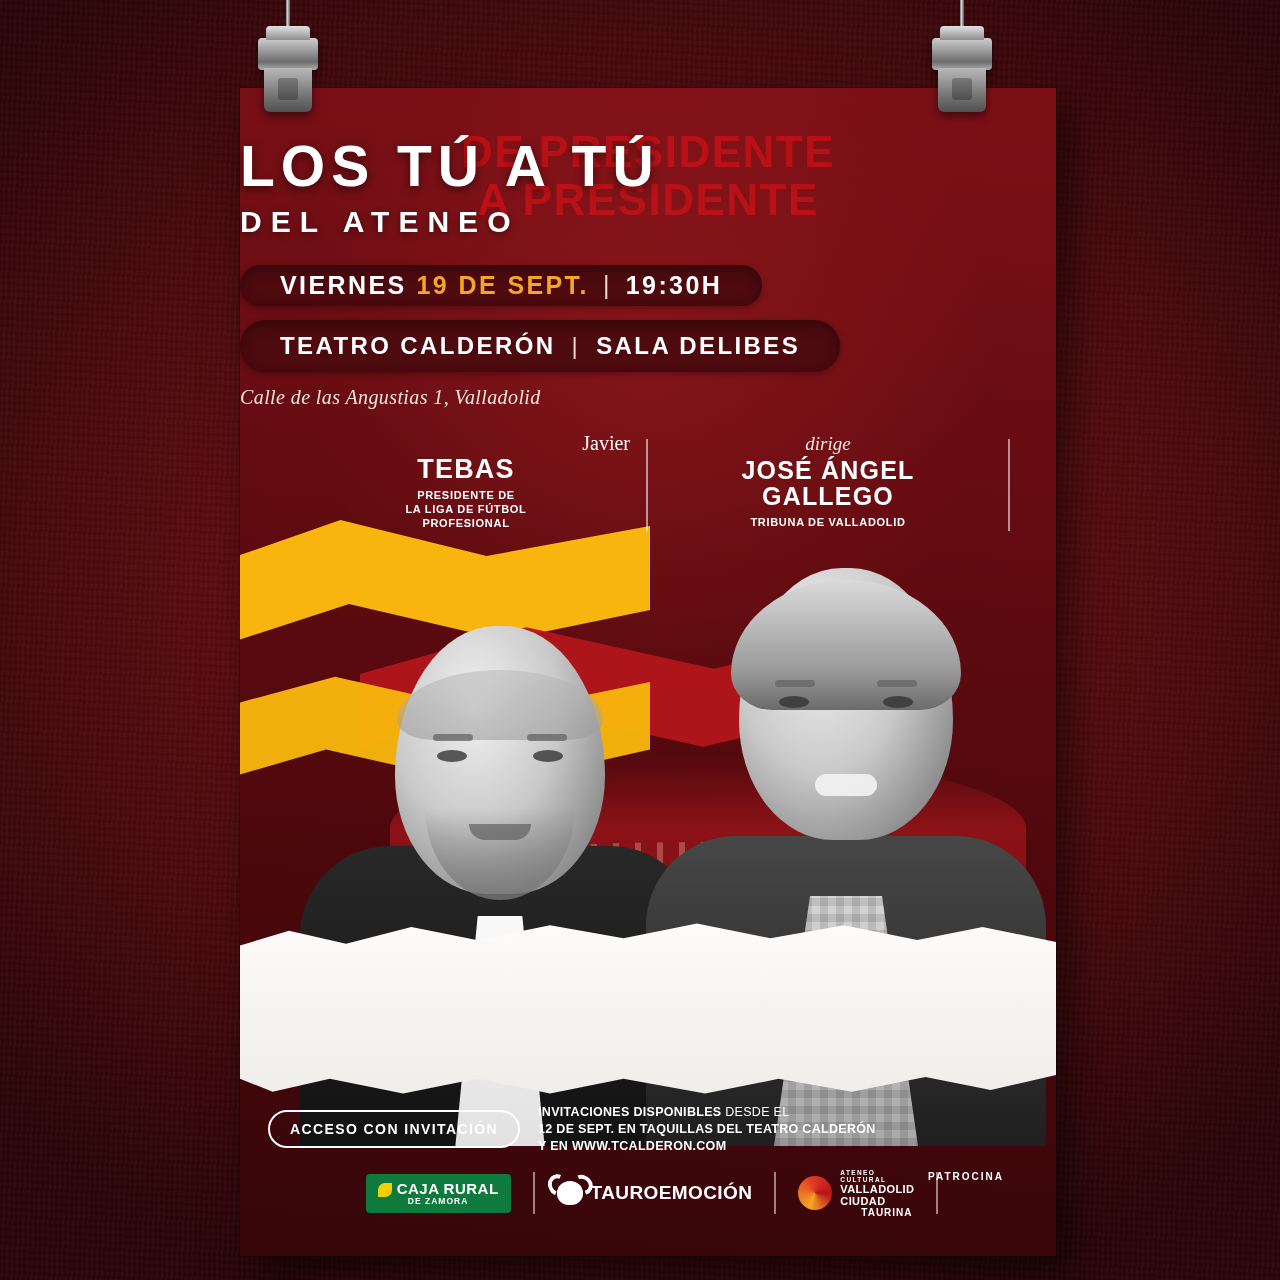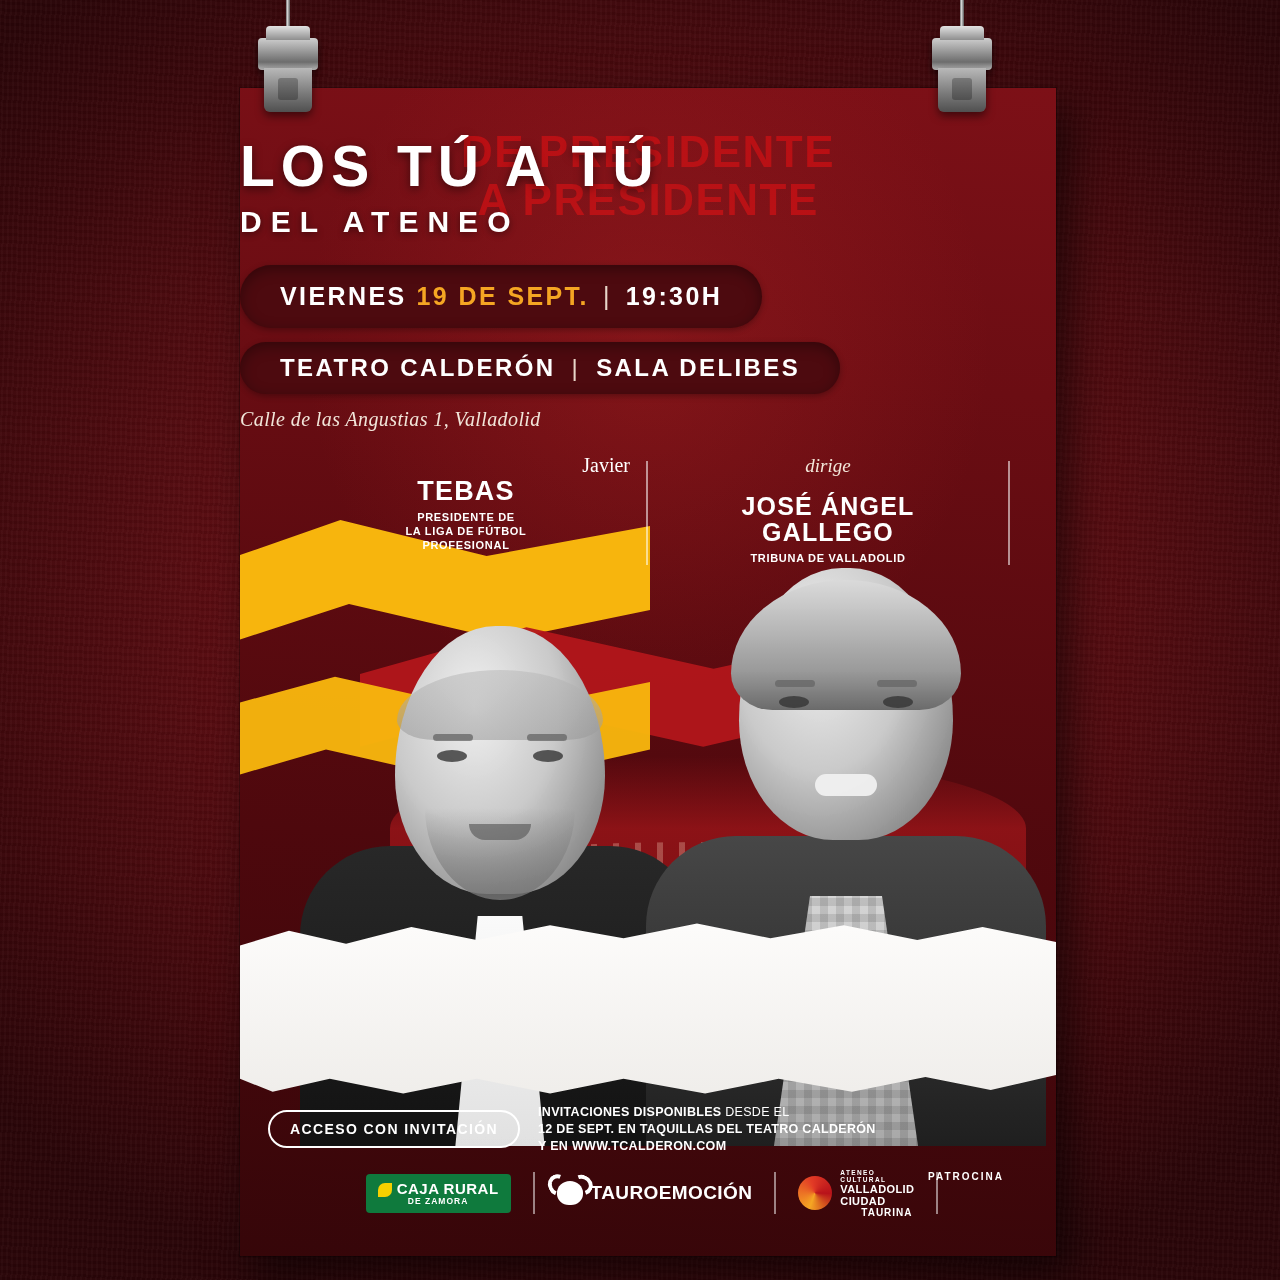--- a/index.html
+++ b/index.html
@@ -118,21 +118,21 @@
     gap: 10px;
     background: #4d0a0f;
     border-radius: 40px;
     color:#fff;
     font-weight:700;
     letter-spacing: 2.4px;
     box-shadow: 0 4px 14px rgba(0,0,0,.35) inset, 0 2px 6px rgba(0,0,0,.3);
   }
   .pill-date {
     margin-top: 26px;
-    padding: 17px 40px;
+    padding: 6px 40px;
     font-size: 25px;
   }
   .pill-date .accent { color:#f5a623; }
   .pill-date .sep { color:#e8d6c9; font-weight:400; margin: 0 4px; }
 
   .pill-venue {
     margin-top: 14px;
     padding: 12px 40px;
     font-size: 24px;
   }
@@ -157,21 +157,21 @@
     justify-content: center;
     gap: 0;
     padding: 0 46px;
   }
   .speaker { text-align:center; padding: 0 16px; flex: 1; }
   .speaker .pre {
     color:#f3e7da;
     font-family:"Liberation Serif", serif;
     font-style: italic;
     font-size: 19px;
-    margin-bottom: 16px;
+    margin-bottom: 2px;
   }
   .speaker .first {
     color:#fff;
     font-family:"Liberation Serif", serif;
     font-size: 20px;
     line-height: 1.05;
     text-align: right;
   }
   .speaker .last {
     color:#fff;

